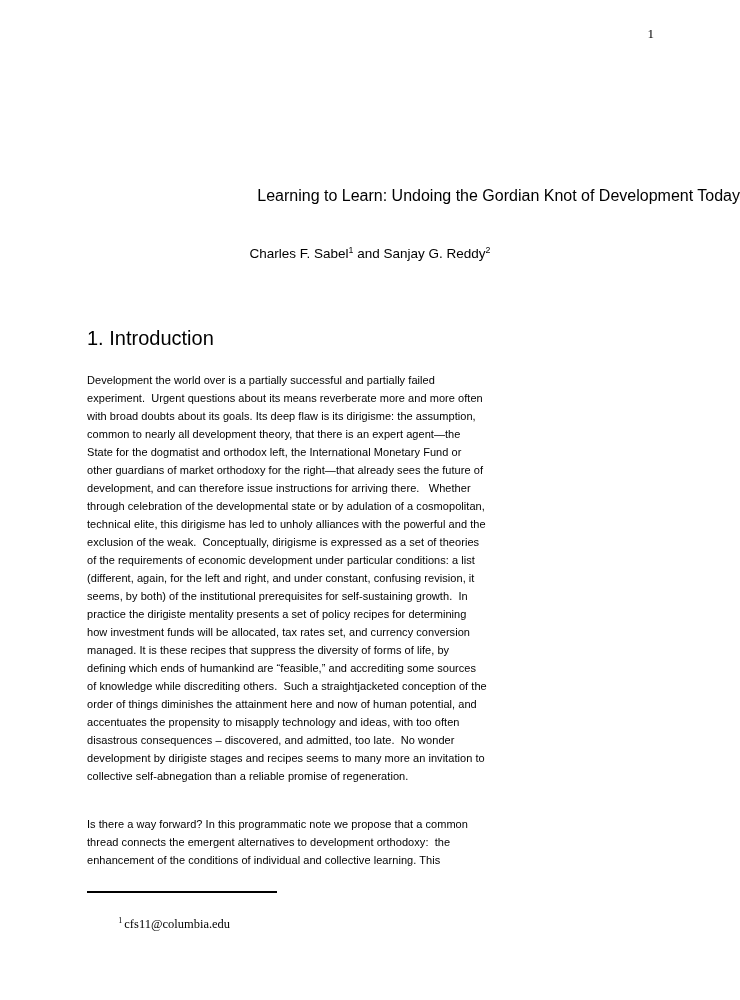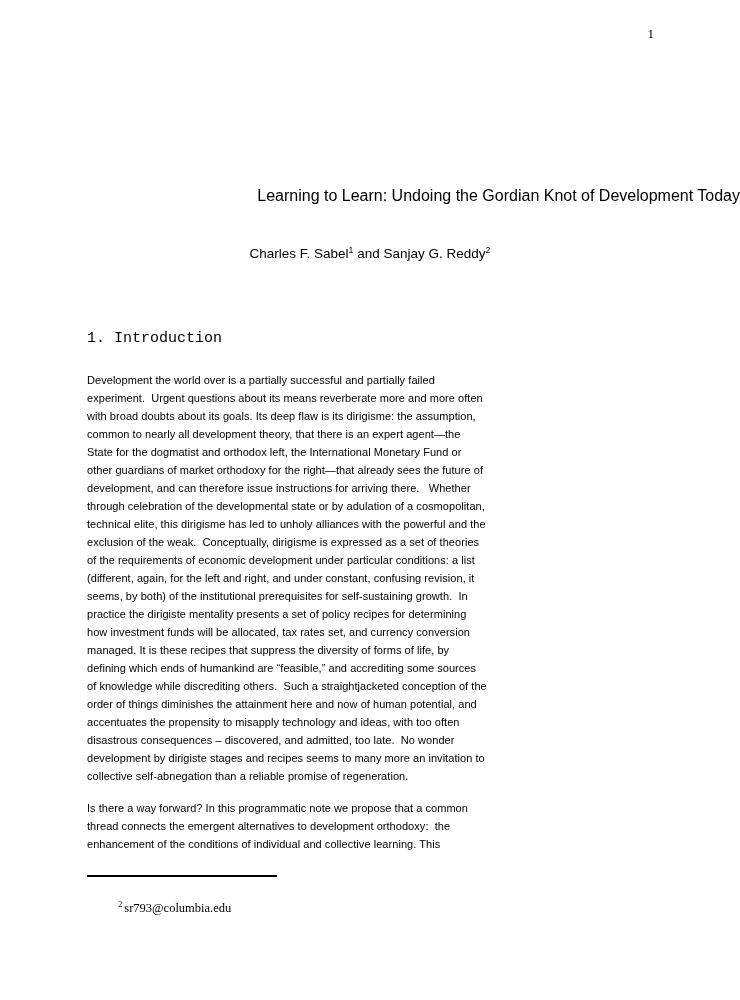--- a/index.html
+++ b/index.html
@@ -42,33 +42,32 @@
     font-size: 0.65em;
     vertical-align: super;
     line-height: 0;
   }
   .body-col {
     margin-left: 87px;
     width: 610px;
   }
   .section-heading {
     margin-top: 68px;
-    font-size: 15px;
+    font-size: 20px;
     font-weight: 400;
     line-height: 17px;
-    font-family: Liberation Mono, monospace;
   }
   .para {
     font-size: 11px;
     line-height: 18px;
     white-space: pre-wrap;
     letter-spacing: 0.05px;
   }
   .para-1 { margin-top: 24px; }
-  .para-2 { margin-top: 14px; }
+  .para-2 { margin-top: 30px; }
   .footnotes {
     margin-top: 22px;
   }
   .footnote-divider {
     width: 190px;
     border-top: 2px solid #000;
     height: 0;
   }
   .footnote-list {
     margin-top: 7px;
@@ -121,19 +120,19 @@
 collective self-abnegation than a reliable promise of regeneration.</p>
 
     <p class="para para-2">Is there a way forward? In this programmatic note we propose that a common
 thread connects the emergent alternatives to development orthodoxy:  the
 enhancement of the conditions of individual and collective learning. This</p>
 
     <div class="footnotes">
       <div class="footnote-divider"></div>
       <div class="footnote-list">
         <div class="footnote-item">
-          <sup class="fn-marker">2</sup><span class="fn-text">sr793@columbia.edu</span>
+          <sup class="fn-marker">1</sup><span class="fn-text">cfs11@columbia.edu</span>
         </div>
       </div>
     </div>
 
   </div>
 </div>
 
 </body></html>

